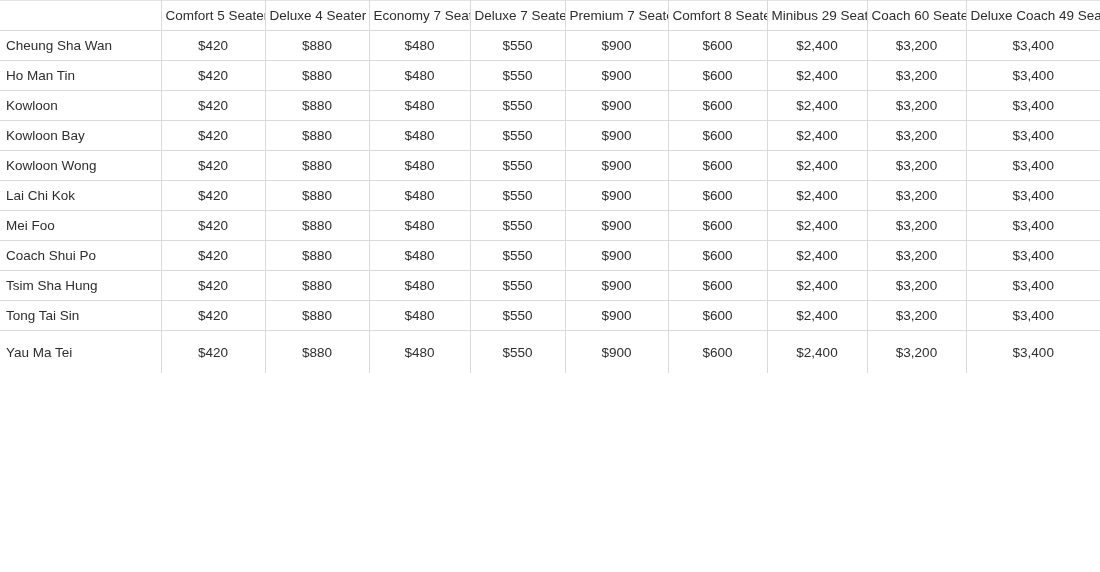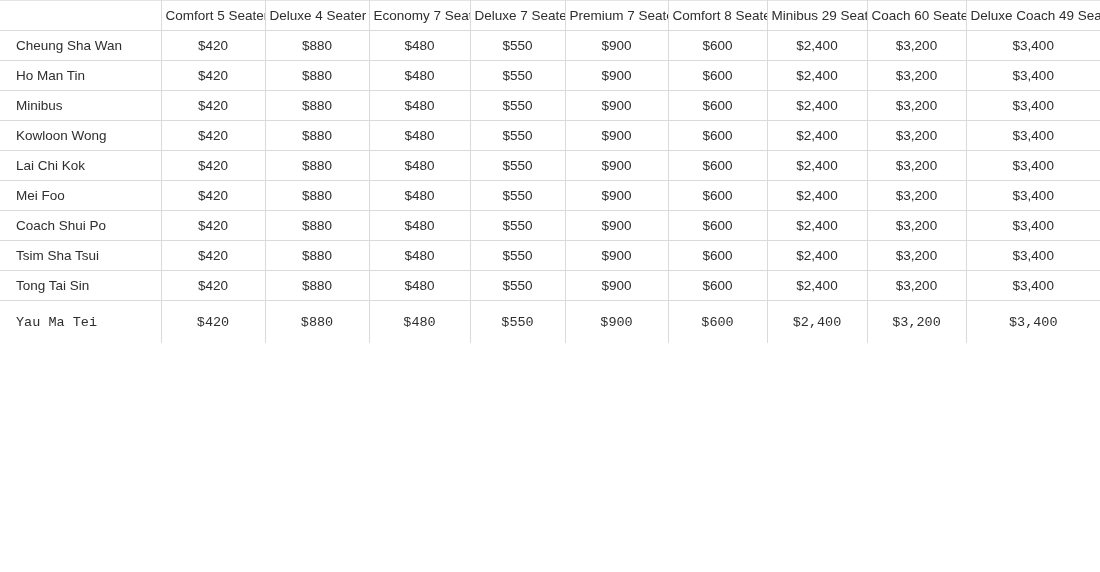--- a/index.html
+++ b/index.html
@@ -32,25 +32,25 @@
     white-space: nowrap;
     overflow: hidden;
     background: #ffffff;
   }
   
   .pricing-table thead th { border-top: 1px solid #e4e4e4; }
   .pricing-table th:first-child,
   .pricing-table td:first-child { border-left: none; }
   .pricing-table th:last-child,
   .pricing-table td:last-child { border-right: none; }
-  .pricing-table tbody tr:last-child td { border-bottom: none; height: 42px; font-family: Liberation Mono, monospace; }
+  .pricing-table tbody tr:last-child td { border-bottom: none; height: 42px; }
   
   .pricing-table td.row-label {
     text-align: left;
-    padding-left: 16px;
+    padding-left: 6px;
   }
 </style>
 </head>
 <body>
 
 <div class="page">
   <table class="pricing-table">
     <colgroup>
       <col style="width:161px">
       <col style="width:104px">
@@ -98,21 +98,33 @@
           <td>$880</td>
           <td>$480</td>
           <td>$550</td>
           <td>$900</td>
           <td>$600</td>
           <td>$2,400</td>
           <td>$3,200</td>
           <td>$3,400</td>
         </tr>
         <tr>
-          <td class="row-label">Minibus</td>
+          <td class="row-label">Kowloon</td>
+          <td>$420</td>
+          <td>$880</td>
+          <td>$480</td>
+          <td>$550</td>
+          <td>$900</td>
+          <td>$600</td>
+          <td>$2,400</td>
+          <td>$3,200</td>
+          <td>$3,400</td>
+        </tr>
+        <tr>
+          <td class="row-label">Kowloon Bay</td>
           <td>$420</td>
           <td>$880</td>
           <td>$480</td>
           <td>$550</td>
           <td>$900</td>
           <td>$600</td>
           <td>$2,400</td>
           <td>$3,200</td>
           <td>$3,400</td>
         </tr>
@@ -158,21 +170,21 @@
           <td>$880</td>
           <td>$480</td>
           <td>$550</td>
           <td>$900</td>
           <td>$600</td>
           <td>$2,400</td>
           <td>$3,200</td>
           <td>$3,400</td>
         </tr>
         <tr>
-          <td class="row-label">Tsim Sha Tsui</td>
+          <td class="row-label">Tsim Sha Hung</td>
           <td>$420</td>
           <td>$880</td>
           <td>$480</td>
           <td>$550</td>
           <td>$900</td>
           <td>$600</td>
           <td>$2,400</td>
           <td>$3,200</td>
           <td>$3,400</td>
         </tr>

